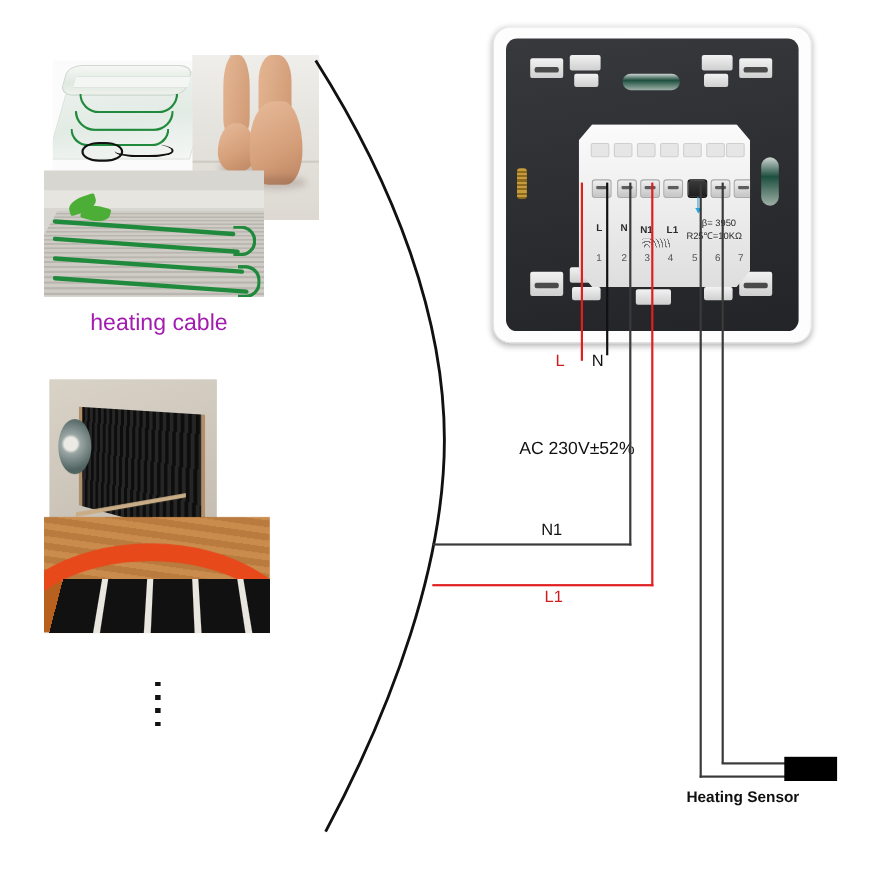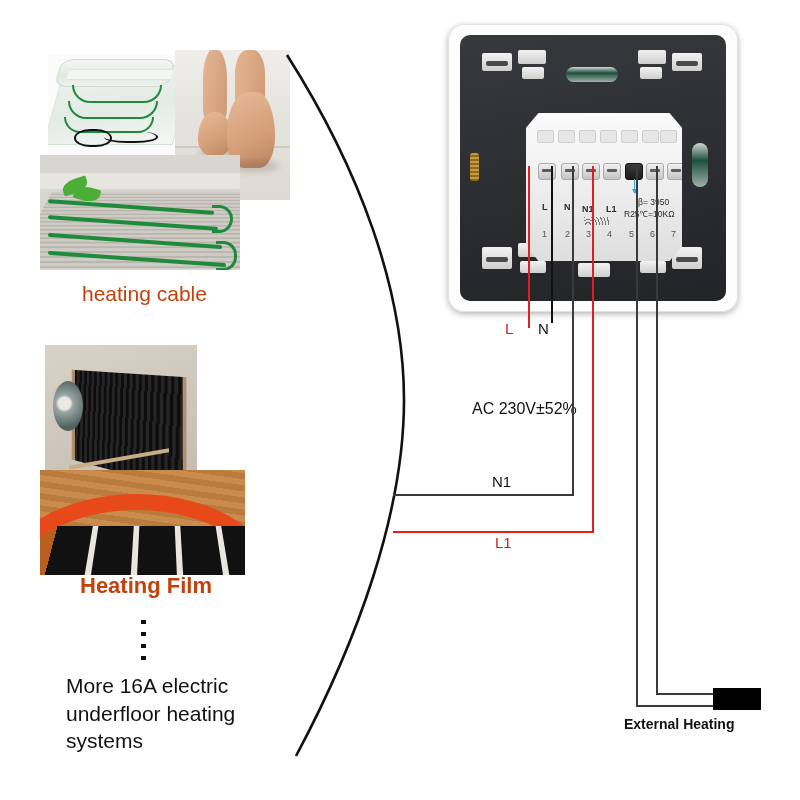--- a/index.html
+++ b/index.html
@@ -62,21 +62,21 @@
   #ph-film-floor{left:40px;top:470px;width:205px;height:105px;background:#b8611f;overflow:hidden;}
   .wood{position:absolute;left:-10px;top:-4px;width:230px;height:62px;
      background:repeating-linear-gradient(8deg,#c98c4d 0 6px,#b97b3e 6px 12px);}
   .redarc{position:absolute;left:-44px;top:24px;width:250px;height:150px;
      border:16px solid #e8491b;border-radius:50%;}
   .filmgrid{position:absolute;left:10px;top:50px;width:215px;height:70px;
      background:repeating-linear-gradient(90deg,#111 0 38px,#e9e6e0 38px 44px),
                 repeating-linear-gradient(0deg,transparent 0 28px,#e9e6e0 28px 33px);
      transform:perspective(220px) rotateX(28deg);}
 
-  .caption{position:absolute;color:#c2410c;font-weight:400;white-space:nowrap;}
+  .caption{position:absolute;color:#a21caf;font-weight:400;white-space:nowrap;}
   #cap-cable{left:82px;top:282px;font-size:21px;}
   #cap-film{left:80px;top:573px;font-size:22px;font-weight:700;}
 
   .vdots{position:absolute;left:141px;top:620px;width:5px;height:44px;
      background:repeating-linear-gradient(180deg,#111 0 4px,transparent 4px 12px);}
 
   #more-text{position:absolute;left:66px;top:672px;width:210px;color:#111;
      font-size:21px;line-height:1.32;}
 
   
@@ -174,24 +174,22 @@
     <div class="film-strip" style="left:24px;top:112px;width:100px;transform:skewY(-10deg);"></div>
     <div class="film-core"></div>
   </div>
 
   <div class="photo" id="ph-film-floor">
     <div class="wood"></div>
     <div class="redarc"></div>
     <div class="filmgrid"></div>
   </div>
 
-  <div class="caption" id="cap-film">Heating Film</div>
 
   <div class="vdots"></div>
-  <div id="more-text">More 16A electric underfloor heating systems</div>
 
   <svg class="arcsvg" viewBox="0 0 800 800">
 
     <path d="M287,55 C360,170 404,290 404,400 C404,512 358,640 296,756" fill="none" stroke="#111" stroke-width="2.6"></path>
   </svg>
 
   <div id="device">
     <div id="device-inner">
 
       <div class="clipbracket" style="left:22px;top:18px;width:30px;height:18px;"></div>
@@ -273,15 +271,15 @@
   <div class="wire red" style="left:393px;top:531px;width:201px;height:2.2px;"></div>
   <div class="wlabel red" style="left:495px;top:534px;">L1</div>
 
   <div class="wire grey" style="left:636px;top:166px;width:2.2px;height:541px;"></div>
   <div class="wire grey" style="left:636px;top:705px;width:80px;height:2.2px;"></div>
 
   <div class="wire grey" style="left:656px;top:166px;width:2.2px;height:528px;"></div>
   <div class="wire grey" style="left:656px;top:693px;width:60px;height:2.2px;"></div>
 
   <div id="sensorbox"></div>
-  <div id="cap-sensor">External Heating</div>
+  <div id="cap-sensor">Heating Sensor</div>
 
 </div>
 
 </body></html>

